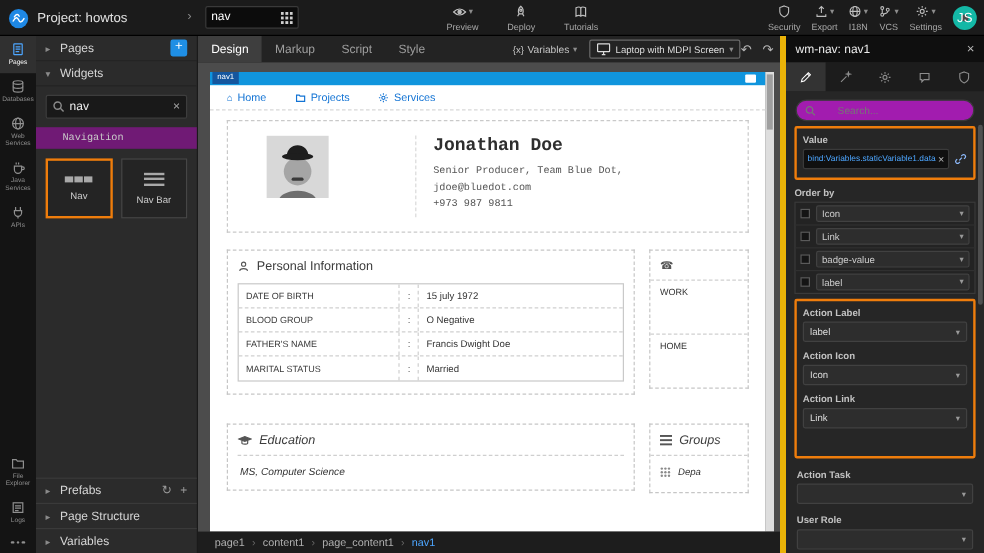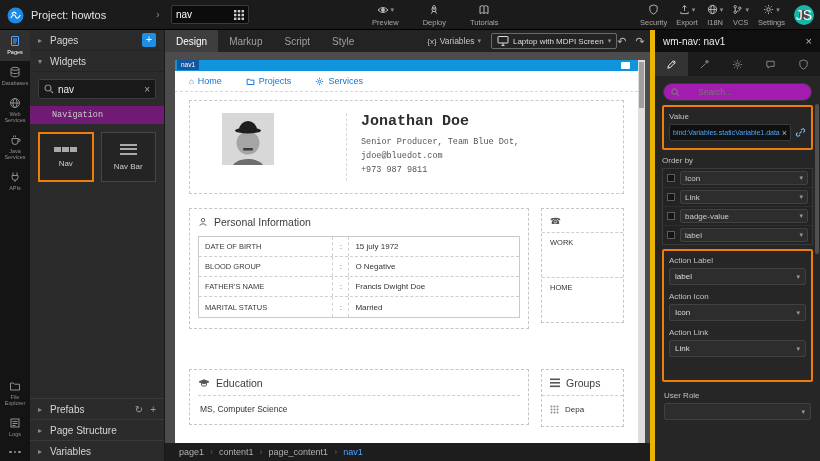--- a/index.html
+++ b/index.html
@@ -15,21 +15,21 @@
   .tb-chev { position:absolute; left:156px; top:8px; color:#888; font-size:11px; }
   .tb-search { position:absolute; left:171px; top:5px; width:78px; height:19px; background:#0c0c0c; border:1px solid #3a3a3a; border-radius:2px; display:flex; align-items:center; padding:0 4px; gap:3px; }
   .tb-search input { flex:1; min-width:0; background:transparent; border:0; outline:0; color:#fff; font-size:10px; font-family:inherit; }
   .tb-menu { position:absolute; left:372px; top:0; height:30px; display:flex; gap:24px; align-items:center; }
   .tb-item { display:flex; flex-direction:column; align-items:center; gap:2px; color:#bdbdbd; cursor:pointer; }
   .icrow { display:flex; align-items:center; gap:2px; height:12px; }
   .tb-label { font-size:7.5px; color:#a8a8a8; white-space:nowrap; }
   .caret { font-size:7px; color:#8d8d8d; }
   .tb-right { position:absolute; right:6px; top:0; height:30px; display:flex; align-items:center; gap:9px; }
   .tb-mini { display:flex; flex-direction:column; align-items:center; gap:2px; color:#bdbdbd; cursor:pointer; }
-  .avatar { width:20px; height:20px; border-radius:50%; background:#4a4a4a; border:5px solid #14b8a6; color:#fff; font-size:14px; display:flex; align-items:center; justify-content:center; }
+  .avatar { width:20px; height:20px; border-radius:50%; background:#4a4a4a; border:7px solid #14b8a6; color:#fff; font-size:11px; display:flex; align-items:center; justify-content:center; }
 
   
   .bodyrow { position:absolute; top:30px; left:0; right:0; bottom:0; display:flex; }
 
   
   .rail { width:30px; background:#141414; display:flex; flex-direction:column; align-items:stretch; flex:none; }
   .rail-item { padding:5px 0 6px; display:flex; flex-direction:column; align-items:center; gap:2px; color:#8f8f8f; cursor:pointer; }
   .rail-item .rlabel { font-size:5.5px; line-height:6px; text-align:center; color:inherit; }
   .rail-item.active { background:#303030; color:#4da6ff; }
   .rail-item.active .rlabel { color:#fff; }
@@ -82,21 +82,21 @@
   .plink .pic { font-size:8px; color:#1273d4; display:flex; }
 
   .pbody { padding:8px 14px 0; }
   .profile-card { border:1px dashed #c9c9c9; padding:12px; display:flex; align-items:flex-start; min-height:94px;font-family:Liberation Mono, monospace; }
   .photo { width:52px; height:52px; margin-left:20px; flex:none; }
   .pinfo { margin-left:72px; border-left:1px dashed #d9d9d9; padding-left:14px; align-self:stretch; }
   .pname { font-size:15px; font-weight:bold; color:#2e2e2e; margin-bottom:7px; }
   .pline { font-size:8.5px; color:#555; margin-bottom:4px; }
 
   .columns { display:flex; gap:12px; margin-top:14px; }
-  .columns2 { display:flex; gap:12px; margin-top:40px; }
+  .columns2 { display:flex; gap:12px; margin-top:24px;font-style:italic; }
   .colL { width:340px; flex:none; }
   .colR { flex:1; min-width:0; }
   .card { border:1px dashed #c6c6c6; background:#fff; }
   .card-head { display:flex; align-items:center; gap:6px; padding:7px 8px 6px; font-size:10.5px; color:#3c3c3c; }
   .ptable { margin:2px 8px 10px; border:1px solid #c9c9c9; }
   .ptr { display:flex; align-items:stretch; height:20px; border-bottom:1px dashed #cfcfcf; }
   .ptr:last-child { border-bottom:0; }
   .ptl { width:42%; padding-left:6px; font-size:7.5px; color:#3a3a3a; border-right:1px dashed #cfcfcf; display:flex; align-items:center; }
   .ptc { width:16px; border-right:1px dashed #cfcfcf; display:flex; align-items:center; justify-content:center; font-size:8px; color:#555; }
   .ptv { flex:1; padding-left:6px; font-size:8px; color:#333; display:flex; align-items:center; }
@@ -113,21 +113,21 @@
   .rightpanel { width:170px; background:#262626; border-left:5px solid #eab308; display:flex; flex-direction:column; overflow:hidden; position:relative; flex:none; }
   .rp-head { height:22px; background:#0f0f0f; display:flex; align-items:center; padding:0 8px; color:#ececec; font-size:10px; flex:none; }
   .rp-close { margin-left:auto; color:#bbb; font-size:11px; cursor:pointer; }
   .rp-tabs { height:24px; background:#1c1c1c; display:flex; flex:none; }
   .rp-tab { flex:1; display:flex; align-items:center; justify-content:center; color:#8d8d8d; cursor:pointer; }
   .rp-tab.active { background:#333; color:#fff; }
   .rp-search { margin:7px 8px 0; height:18px; border-radius:9px; background:#a21caf; border:1px solid #3a3a3a; display:flex; align-items:center; gap:18px; padding:0 7px; flex:none; }
   .rp-search input { flex:1; min-width:0; background:none; border:0; outline:0; color:#ccc; font-size:8.5px; font-family:inherit; }
   .rp-search input::placeholder { color:#777; }
   .orange-box { margin:4px 7px 0; border:2px solid #ef7d0c; border-radius:2px; padding:5px 5px 7px; flex:none; }
-  .rp-label { font-size:8px; color:#c2c2c2; margin-bottom:3px; }
+  .rp-label { font-size:8px; color:#c2c2c2; margin-bottom:3px;font-weight:bold; }
   .bind-row { display:flex; align-items:center; gap:4px; }
   .bind-input { flex:1; min-width:0; height:17px; background:#101010; border:1px solid #3a3a3a; border-radius:2px; display:flex; align-items:center; padding:0 3px; gap:2px; }
   .bind-text { flex:1; min-width:0; overflow:hidden; white-space:nowrap; font-size:7px; color:#4da6ff; }
   .bind-x { color:#b5b5b5; font-size:9px; cursor:pointer; flex:none; }
   .orderby { margin:6px 7px 0; flex:none; }
   .order-list { border:1px solid #3a3a3a; margin-top:3px; background:#232323; }
   .order-row { display:flex; align-items:center; gap:5px; padding:2px 4px; border-bottom:1px solid #303030; }
   .order-row:last-child { border-bottom:0; }
   .chk { width:8px; height:8px; background:#141414; border:1px solid #5a5a5a; flex:none; cursor:pointer; }
   .dd { flex:1; min-width:0; display:flex; align-items:center; justify-content:space-between; background:#2d2d2d; border:1px solid #414141; border-radius:2px; padding:0 4px; height:14px; font-size:8px; color:#ccc; cursor:pointer; }
@@ -686,20 +686,27 @@
         <div class="field">
           <div class="rp-label">Action Link</div>
           <div class="select">
               <span>Link</span>
               <span class="dd-caret">▾</span>
             </div>
         </div>
       </div>
 
       <div class="rp-field">
+        <div class="rp-label">Action Task</div>
+        <div class="select">
+            <span></span>
+            <span class="dd-caret">▾</span>
+          </div>
+      </div>
+      <div class="rp-field">
         <div class="rp-label">User Role</div>
         <div class="select">
             <span></span>
             <span class="dd-caret">▾</span>
           </div>
       </div>
 
       <div class="rp-sb"></div>
     </aside>
   </div>

